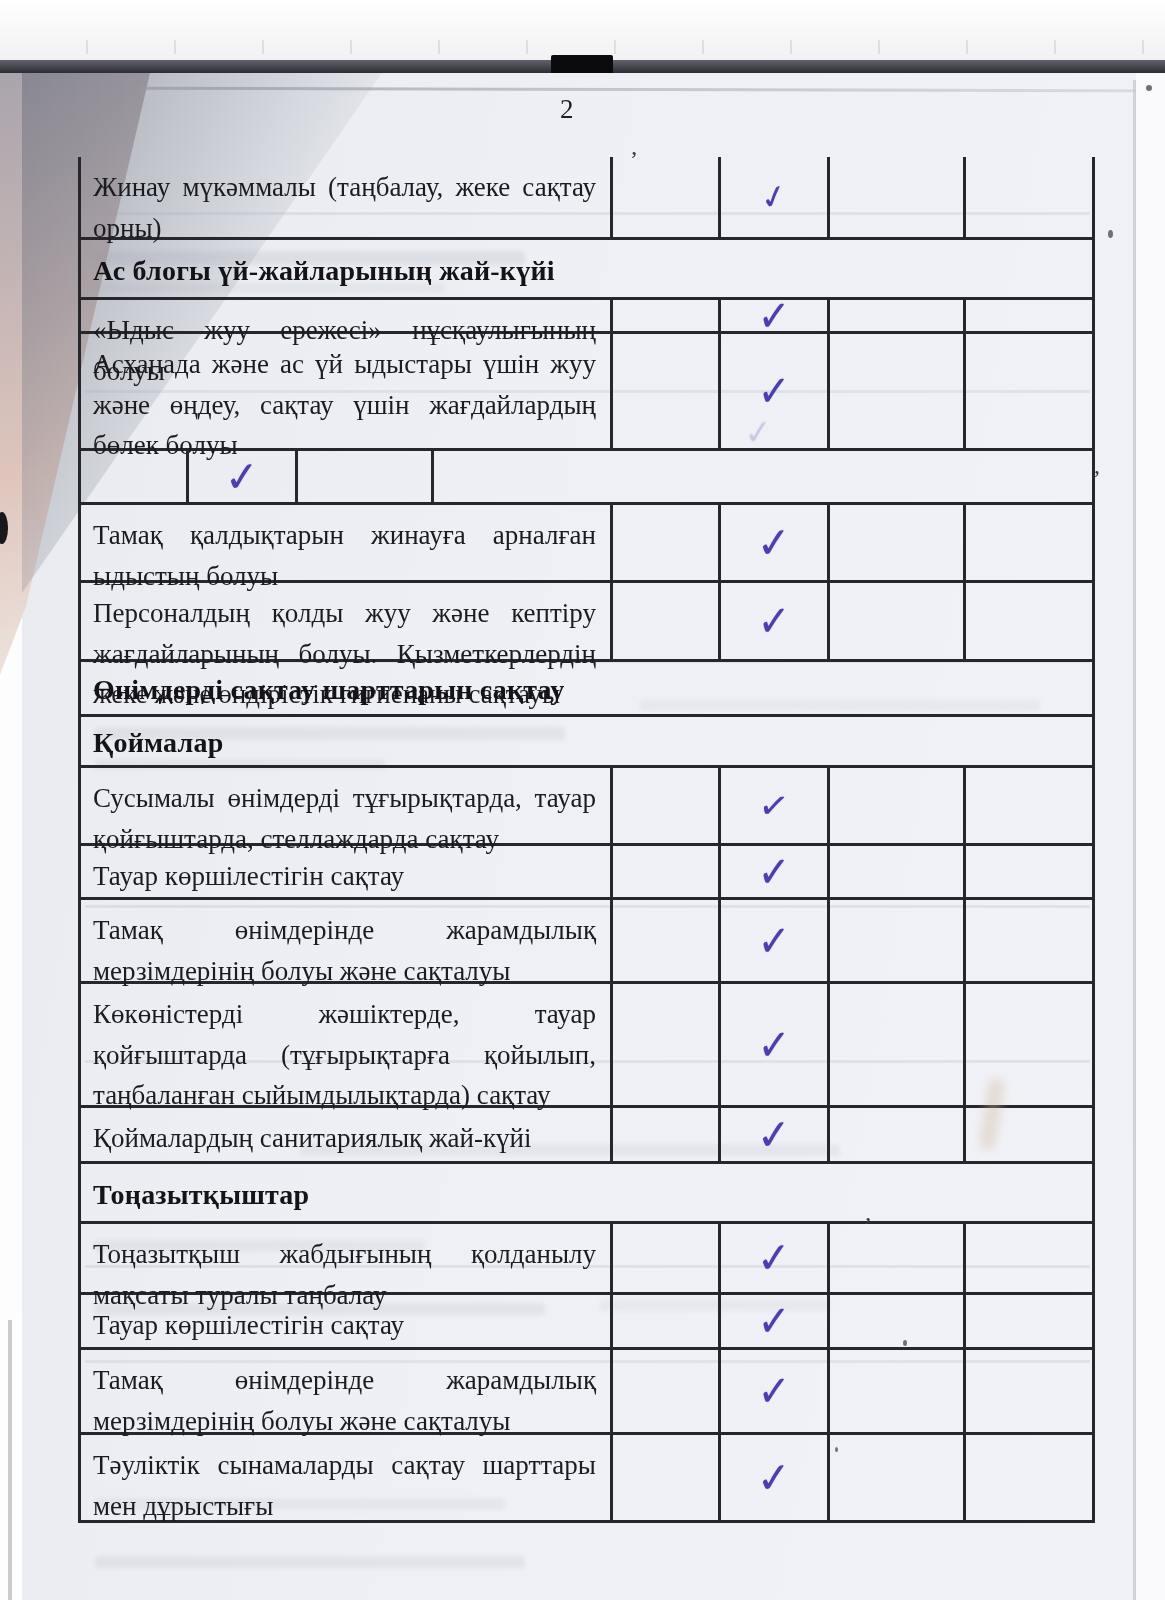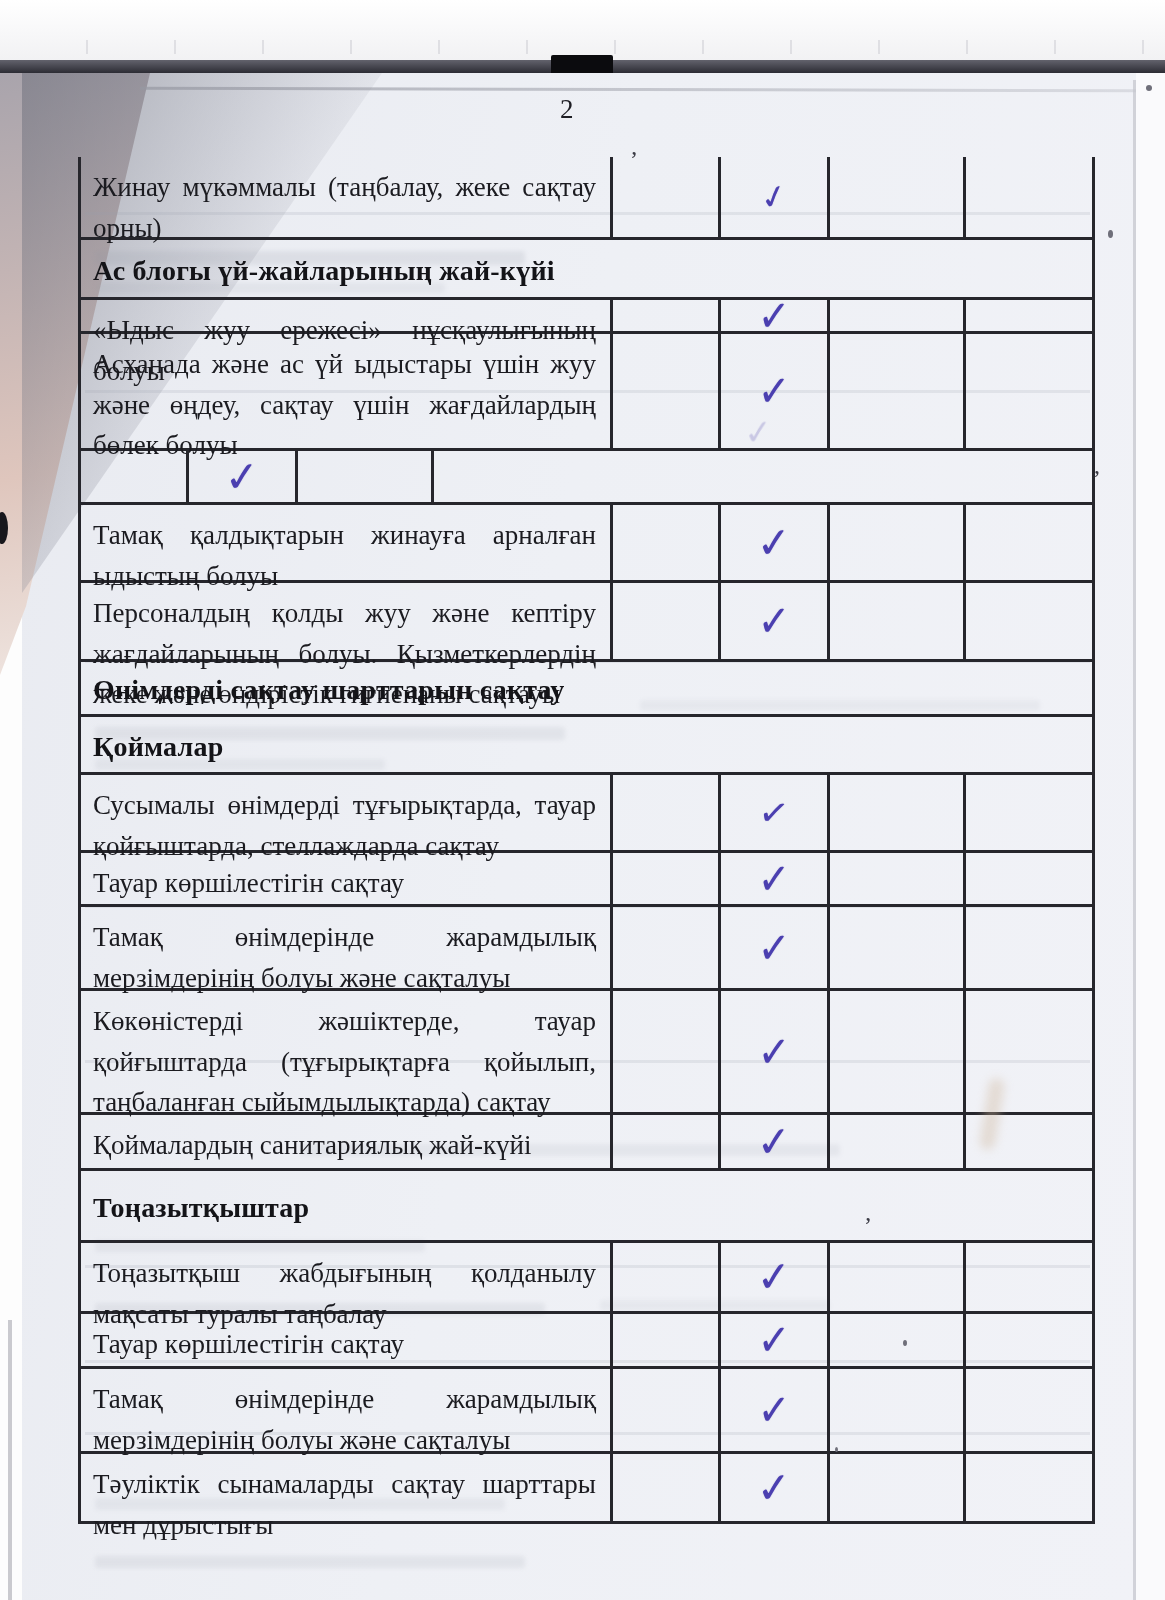--- a/index.html
+++ b/index.html
@@ -171,21 +171,21 @@
           <span class="ck v2">✓</span>
         </div>
       <div class="cell c4"></div>
       <div class="cell c5"></div>
     </div>
 
     <div class="row" style="height:55px">
       <div class="cell sec">Өнімдерді сақтау шарттарын сақтау</div>
     </div>
 
-    <div class="row" style="height:58px">
+    <div class="row" style="height:51px">
       <div class="cell sec">Қоймалар</div>
     </div>
 
     <div class="row" style="height:78px">
       <div class="cell c1">Сусымалы өнімдерді тұғырықтарда, тауар қойғыштарда, стеллаждарда сақтау</div>
       <div class="cell c2"></div>
       <div class="cell c3">
           <span class="ck v4">✓</span>
         </div>
       <div class="cell c4"></div>
@@ -225,21 +225,21 @@
     <div class="row" style="height:56px">
       <div class="cell c1">Қоймалардың санитариялық жай-күйі</div>
       <div class="cell c2"></div>
       <div class="cell c3">
           <span class="ck v3">✓</span>
         </div>
       <div class="cell c4"></div>
       <div class="cell c5"></div>
     </div>
 
-    <div class="row" style="height:72px">
+    <div class="row" style="height:60px">
       <div class="cell sec">Тоңазытқыштар</div>
     </div>
 
     <div class="row" style="height:71px">
       <div class="cell c1">Тоңазытқыш жабдығының қолданылу мақсаты туралы таңбалау</div>
       <div class="cell c2"></div>
       <div class="cell c3">
           <span class="ck v3">✓</span>
         </div>
       <div class="cell c4"></div>
@@ -259,21 +259,21 @@
     <div class="row" style="height:85px">
       <div class="cell c1">Тамақ өнімдерінде жарамдылық мерзімдерінің болуы және сақталуы</div>
       <div class="cell c2"></div>
       <div class="cell c3">
           <span class="ck v2">✓</span>
         </div>
       <div class="cell c4"></div>
       <div class="cell c5"></div>
     </div>
 
-    <div class="row" style="height:70px">
+    <div class="row" style="height:88px">
       <div class="cell c1">Тәуліктік сынамаларды сақтау шарттары мен дұрыстығы</div>
       <div class="cell c2"></div>
       <div class="cell c3">
           <span class="ck v3">✓</span>
         </div>
       <div class="cell c4"></div>
       <div class="cell c5"></div>
     </div>
 
   </div>

